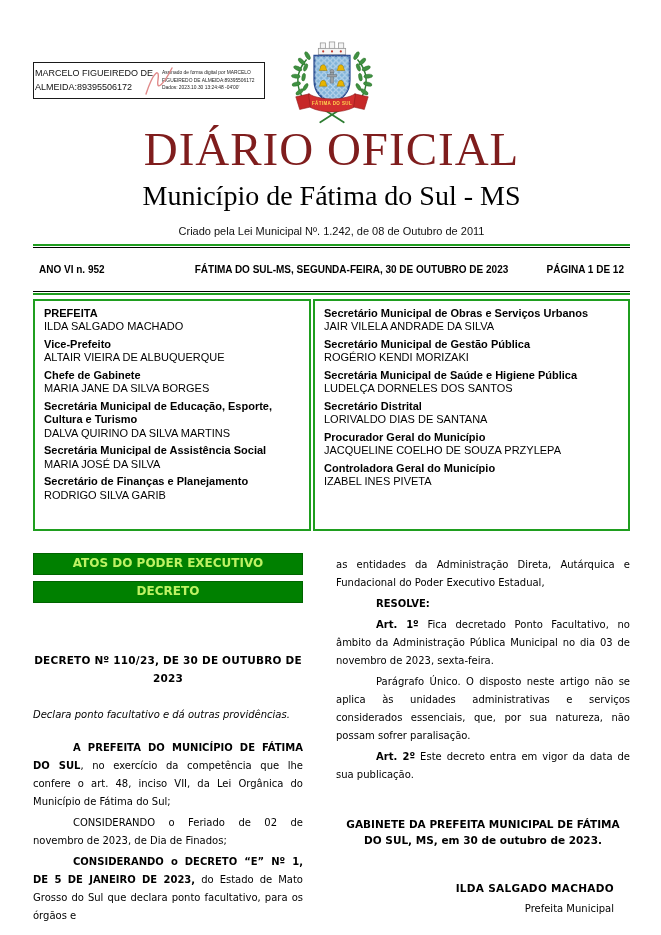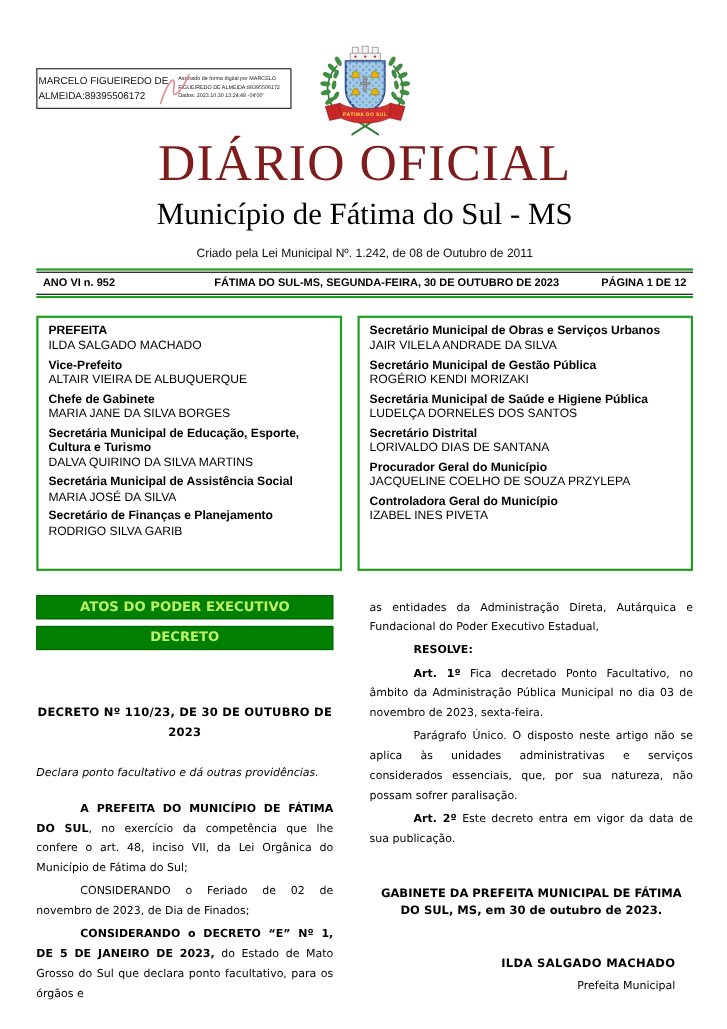--- a/index.html
+++ b/index.html
@@ -46,29 +46,29 @@
 
   
   .rules { margin-top:7px; }
   .green-rule    { height:2px; background:#1f9e1f; }
   .green-rule.thin { height:1.5px; }
   .header-bar {
     margin-top:1px;
     border-top:1px solid #000; border-bottom:1px solid #000;
     display:flex; align-items:center;
     font-weight:bold; font-size:10px;
-    padding:4px 6px;
+    padding:16px 6px;
   }
   .header-bar .edition { width:150px; text-align:left; }
   .header-bar .date    { flex:1; text-align:center; }
   .header-bar .pageno  { width:110px; text-align:right; }
   .header-bar + .gap { height:1px; }
 
   
-  .officials-row { display:flex; gap:14px; margin-top:16px; align-items:stretch; min-height:232px; }
+  .officials-row { display:flex; gap:2px; margin-top:4px; align-items:stretch; min-height:232px; }
   .off-box {
     border:2px solid #1f9e1f;
     padding:6px 9px 4px 9px;
     background:#fff;
   }
   .off-box.left  { width:278px; }
   .off-box.right { flex:1; }
   .official { margin-bottom:4px; }
   .official .role { font-weight:bold; font-size:11px; line-height:13.5px; }
   .official .name { font-weight:normal; font-size:11px; line-height:13.5px; }

